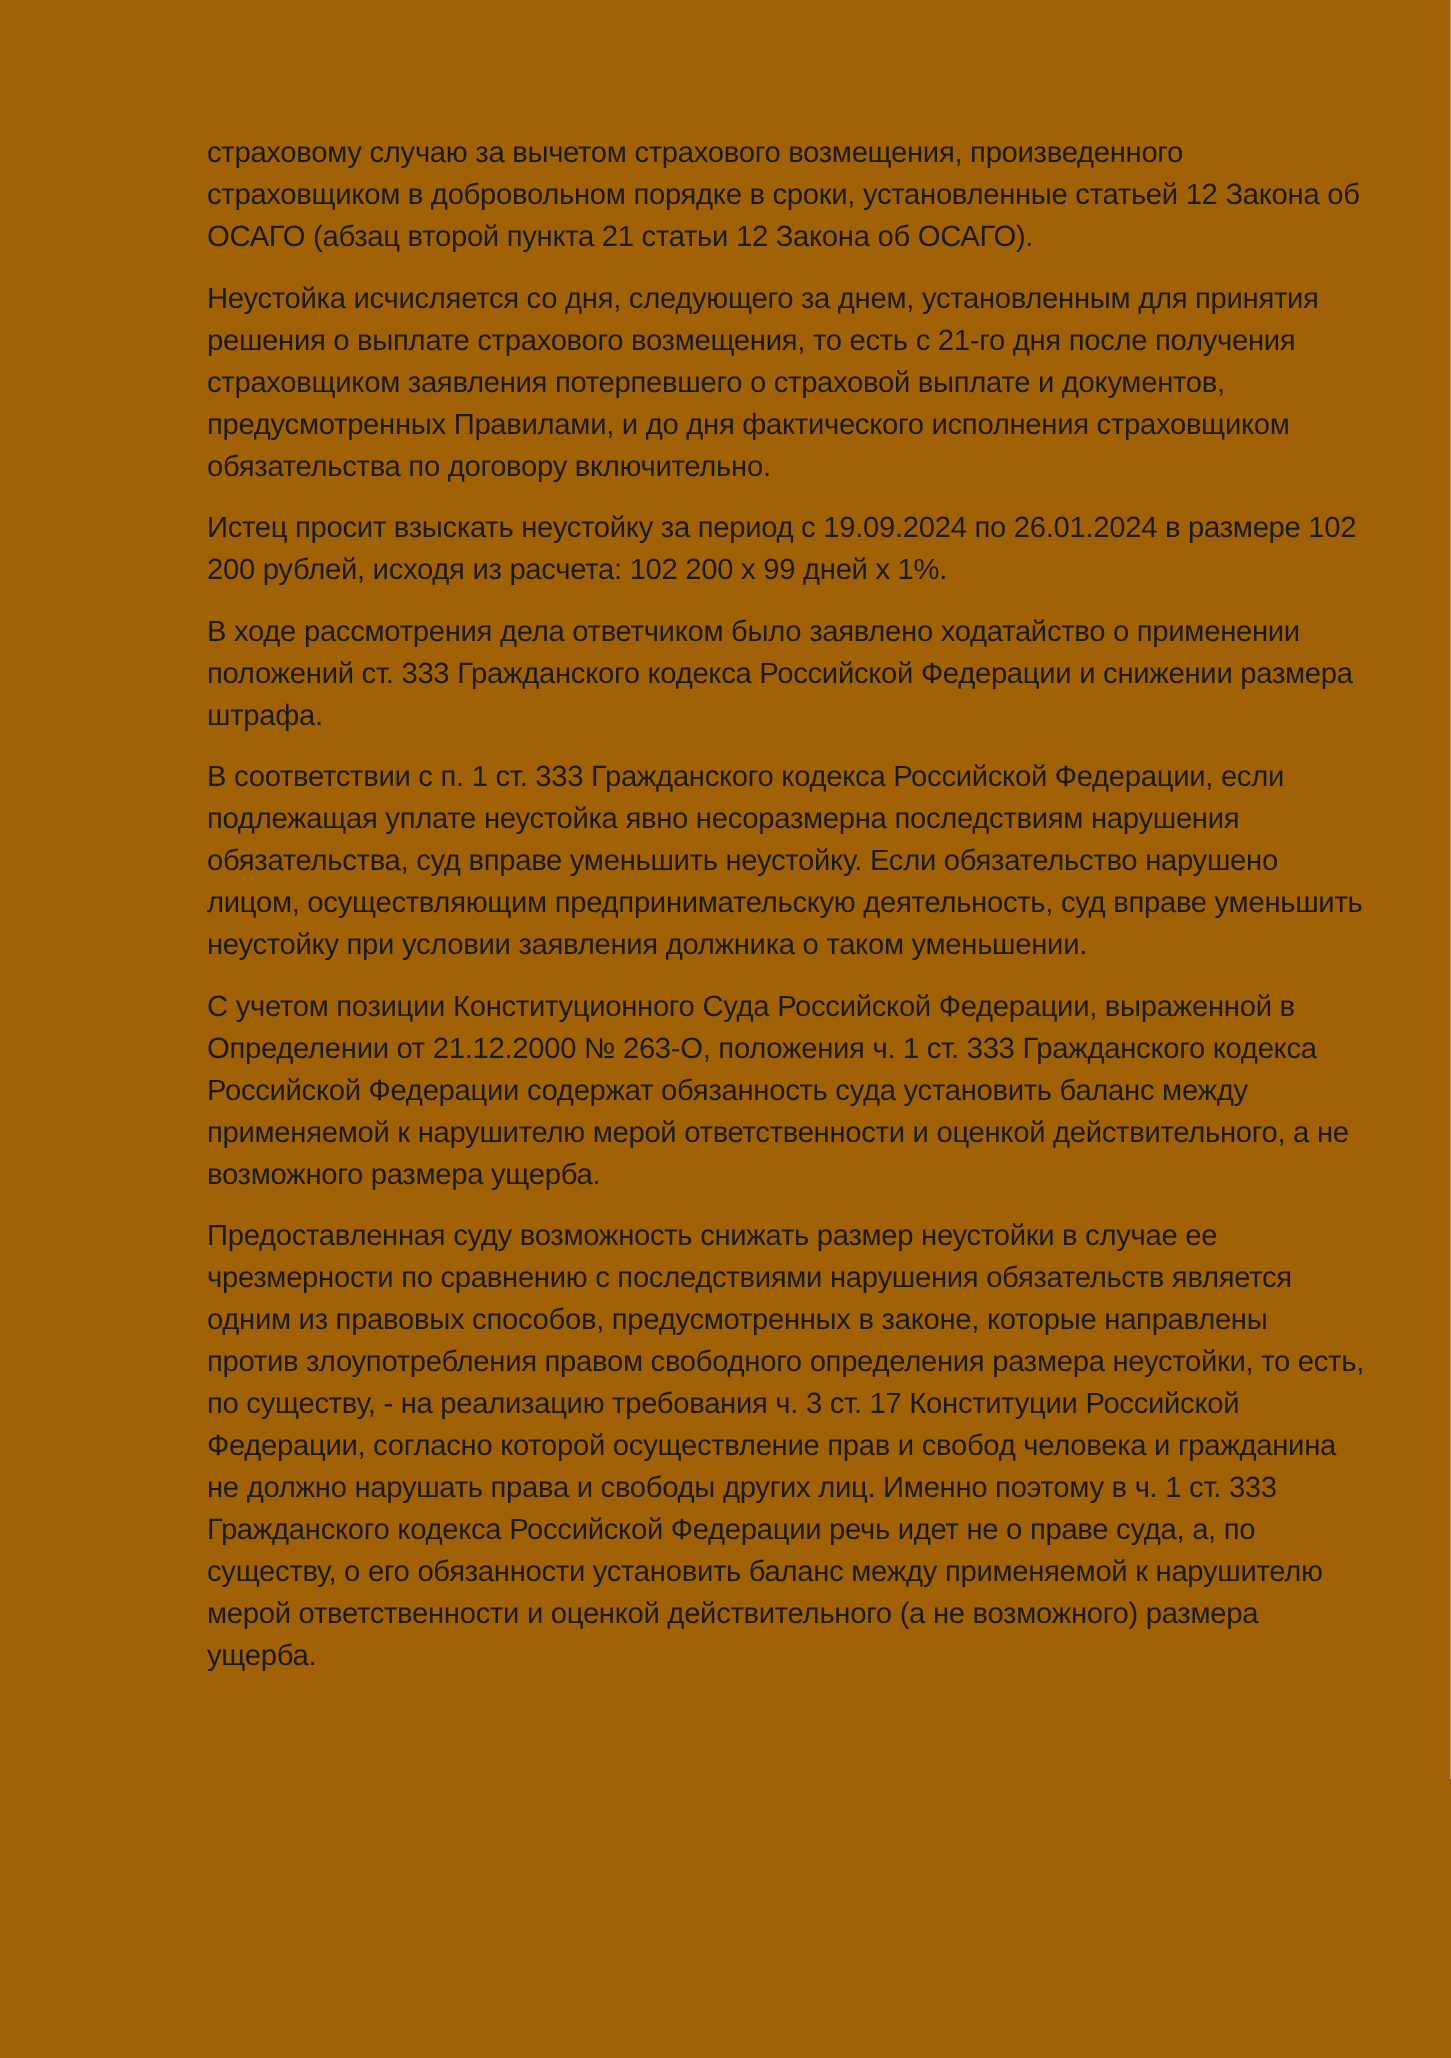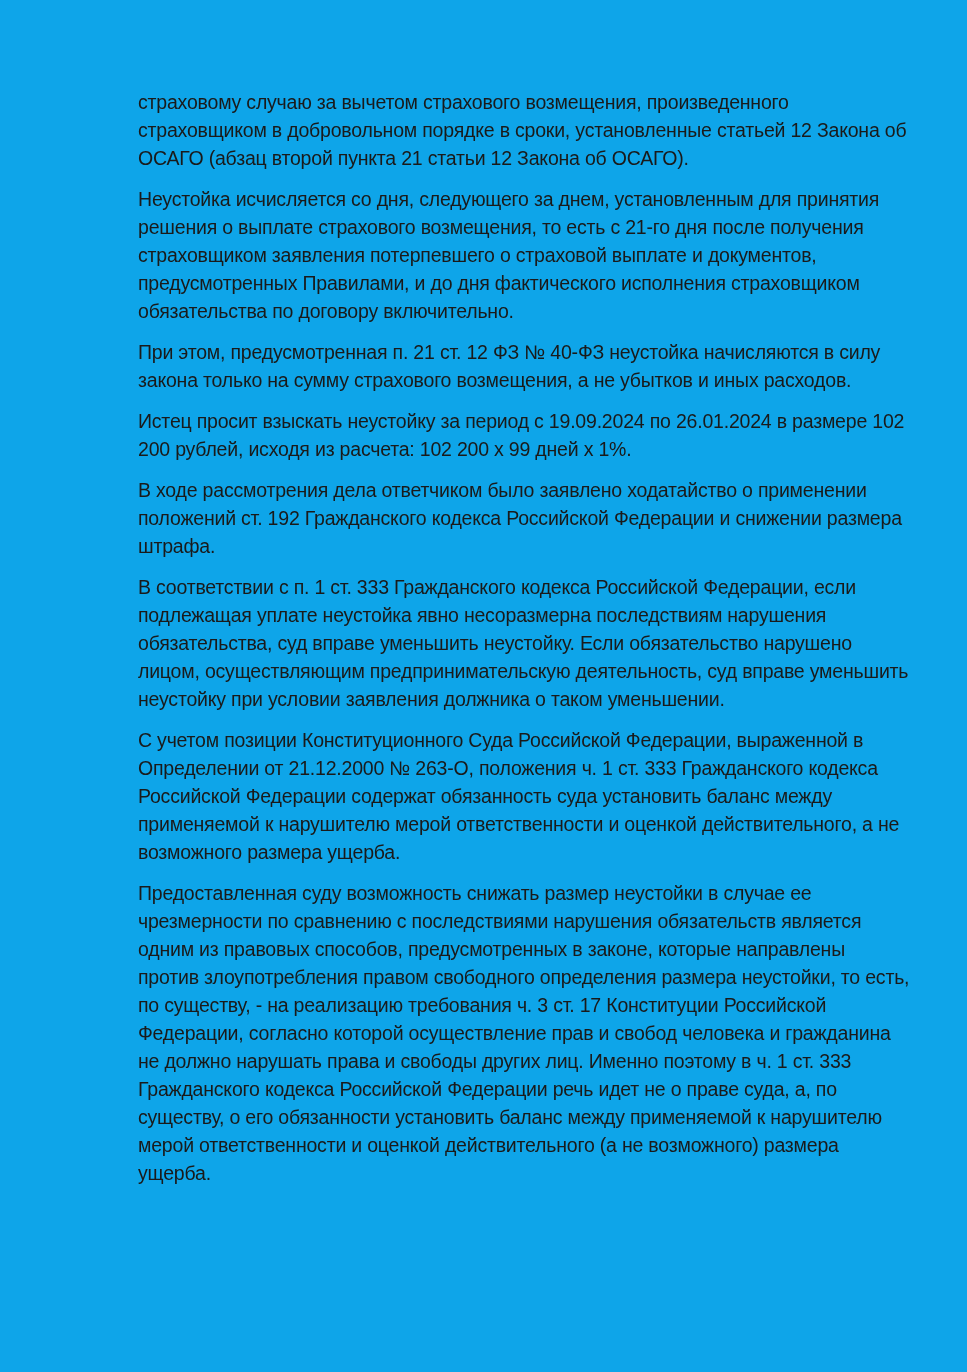--- a/index.html
+++ b/index.html
@@ -8,21 +8,21 @@
     background: #ffffff;
   }
   body {
     width: 967px;
     min-height: 1372px;
     font-family: "Liberation Sans", "DejaVu Sans", sans-serif;
   }
   .page {
     width: 967px;
     min-height: 1372px;
-    background: #0ea5e9;
+    background: #a16207;
     box-sizing: border-box;
     padding: 88px 57px 60px 138px;
   }
   .text-column {
     width: 772px;
     color: #1a1a1a;
     font-size: 19.5px;
     line-height: 28px;
     letter-spacing: -0.2px;
   }
@@ -34,20 +34,19 @@
     margin-bottom: 0;
   }
 </style>
 </head>
 <body>
 
 <div class="page">
   <div class="text-column">
     <p>страховому случаю за вычетом страхового возмещения, произведенного страховщиком в добровольном порядке в сроки, установленные статьей 12 Закона об ОСАГО (абзац второй пункта 21 статьи 12 Закона об ОСАГО).</p>
     <p>Неустойка исчисляется со дня, следующего за днем, установленным для принятия решения о выплате страхового возмещения, то есть с 21-го дня после получения страховщиком заявления потерпевшего о страховой выплате и документов, предусмотренных Правилами, и до дня фактического исполнения страховщиком обязательства по договору включительно.</p>
-    <p>При этом, предусмотренная п. 21 ст. 12 ФЗ № 40-ФЗ неустойка начисляются в силу закона только на сумму страхового возмещения, а не убытков и иных расходов.</p>
     <p>Истец просит взыскать неустойку за период с 19.09.2024 по 26.01.2024 в размере 102 200 рублей, исходя из расчета: 102 200 х 99 дней х 1%.</p>
-    <p>В ходе рассмотрения дела ответчиком было заявлено ходатайство о применении положений ст. 192 Гражданского кодекса Российской Федерации и снижении размера штрафа.</p>
+    <p>В ходе рассмотрения дела ответчиком было заявлено ходатайство о применении положений ст. 333 Гражданского кодекса Российской Федерации и снижении размера штрафа.</p>
     <p>В соответствии с п. 1 ст. 333 Гражданского кодекса Российской Федерации, если подлежащая уплате неустойка явно несоразмерна последствиям нарушения обязательства, суд вправе уменьшить неустойку. Если обязательство нарушено лицом, осуществляющим предпринимательскую деятельность, суд вправе уменьшить неустойку при условии заявления должника о таком уменьшении.</p>
     <p>С учетом позиции Конституционного Суда Российской Федерации, выраженной в Определении от 21.12.2000 № 263-О, положения ч. 1 ст. 333 Гражданского кодекса Российской Федерации содержат обязанность суда установить баланс между применяемой к нарушителю мерой ответственности и оценкой действительного, а не возможного размера ущерба.</p>
     <p>Предоставленная суду возможность снижать размер неустойки в случае ее чрезмерности по сравнению с последствиями нарушения обязательств является одним из правовых способов, предусмотренных в законе, которые направлены против злоупотребления правом свободного определения размера неустойки, то есть, по существу, - на реализацию требования ч. 3 ст. 17 Конституции Российской Федерации, согласно которой осуществление прав и свобод человека и гражданина не должно нарушать права и свободы других лиц. Именно поэтому в ч. 1 ст. 333 Гражданского кодекса Российской Федерации речь идет не о праве суда, а, по существу, о его обязанности установить баланс между применяемой к нарушителю мерой ответственности и оценкой действительного (а не возможного) размера ущерба.</p>
   </div>
 </div>
 
 </body></html>

